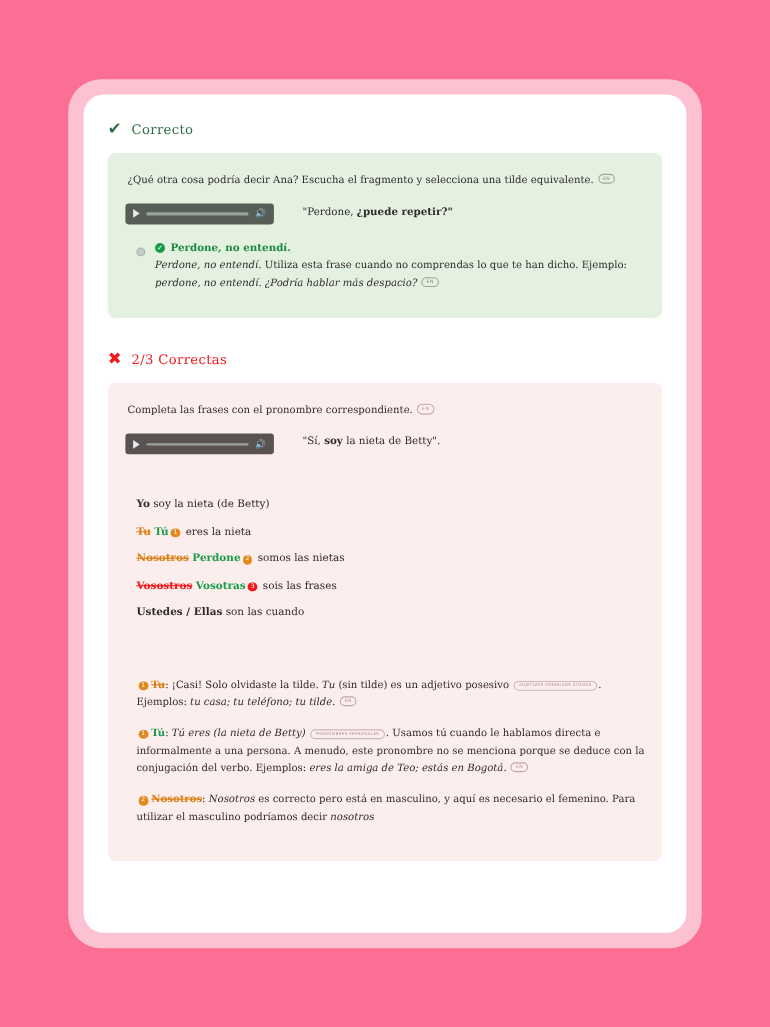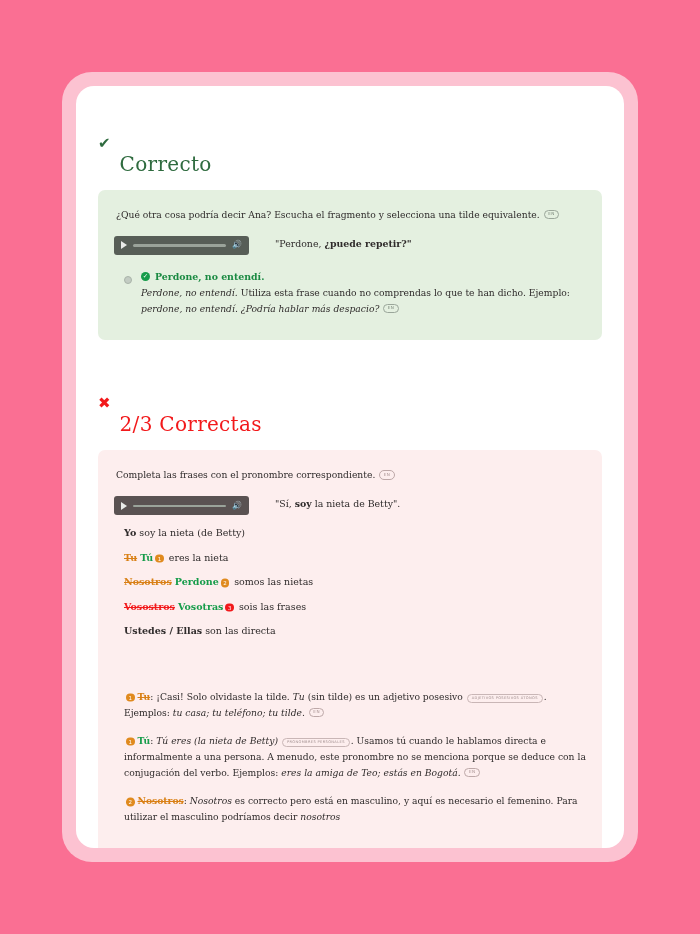--- a/index.html
+++ b/index.html
@@ -14,21 +14,21 @@
   }
   .card{
     width:100%;height:100%;background:#ffffff;border-radius:18px;
     box-sizing:border-box;padding:20px 22px 0 22px;overflow:hidden;
     position:relative;
   }
 
   
   .sec-head{display:flex;align-items:center;gap:9px;margin:4px 0 14px 0;}
   .sec-head .mark{font-size:15px;line-height:1;font-family:"DejaVu Sans",sans-serif;}
-  .sec-head .title{font-size:20px;letter-spacing:.3px;margin-top:42px;}
+  .sec-head .title{font-size:12px;letter-spacing:.3px;}
   .ok .mark,.ok .title{color:#2f6b3f;}
   .bad .mark,.bad .title{color:#f2191b;}
 
   
   .panel{border-radius:7px;padding:18px 16px 20px 16px;box-sizing:border-box;}
   .panel.green{background:#e4f0e0;}
   .panel.pink{background:#fdeeee;}
 
   .prompt{font-size:9.2px;color:#2f2b2b;margin:0 0 14px 2px;line-height:1.5;}
 
@@ -72,21 +72,21 @@
     width:9px;height:9px;border-radius:50%;background:#169c4a;color:#fff;
     font-family:"DejaVu Sans",sans-serif;font-size:6.5px;line-height:9px;
     text-align:center;flex:none;
   }
   .opt-label{font-size:9.4px;font-weight:bold;color:#1a8a42;}
   .opt-label.plain{font-weight:normal;color:#2f2b2b;}
   .opt-expl{font-size:9.2px;color:#2f2b2b;line-height:1.72;margin-top:3px;}
   .opt-expl i{font-style:italic;}
 
   
-  .plines{margin:12px 0 0 10px;}
+  .plines{margin:40px 0 0 10px;}
   .pline{font-size:9.5px;color:#2f2b2b;margin-bottom:13px;line-height:1.2;}
   .pline b{font-weight:bold;color:#2f2b2b;}
   .strike{text-decoration:line-through;font-weight:bold;}
   .strike.orange{color:#d98016;}
   .strike.red{color:#f2191b;}
   .corr{color:#169c4a;font-weight:bold;}
   .num{
     display:inline-block;width:8.5px;height:8.5px;border-radius:50%;
     color:#fff;font-family:"DejaVu Sans",sans-serif;font-size:5.5px;
     line-height:8.5px;text-align:center;margin:0 2px;
@@ -188,21 +188,21 @@
       </div>
       <div class="pline">
         <span class="strike orange">Nosotros</span>
         <span class="corr">Perdone</span><span class="num orange">2</span><span> somos las nietas</span>
       </div>
       <div class="pline">
         <span class="strike red">Vosostros</span>
         <span class="corr">Vosotras</span><span class="num red">3</span><span> sois las frases</span>
       </div>
       <div class="pline">
-        <b>Ustedes / Ellas</b><span> son las directa</span>
+        <b>Ustedes / Ellas</b><span> son las cuando</span>
       </div>
     </div>
 
     <div class="notes">
       <div class="note">
         <span class="num orange">1</span><span class="strike orange">Tu</span><span>: ¡Casi! Solo olvidaste la tilde. </span><i>Tu</i><span> (sin tilde) es un adjetivo posesivo </span><span class="tag">ADJETIVOS POSESIVOS ÁTONOS</span><span>. Ejemplos: </span><i>tu casa; tu teléfono; tu tilde.</i> <span class="en">EN</span>
       </div>
       <div class="note">
         <span class="num orange">1</span><b class="corr">Tú</b><span>: </span><i>Tú eres (la nieta de Betty)</i><span> </span><span class="tag">PRONOMBRES PERSONALES</span><span>. Usamos tú cuando le hablamos directa e informalmente a una persona. A menudo, este pronombre no se menciona porque se deduce con la conjugación del verbo. Ejemplos: </span><i>eres la amiga de Teo; estás en Bogotá.</i> <span class="en">EN</span>
       </div>

